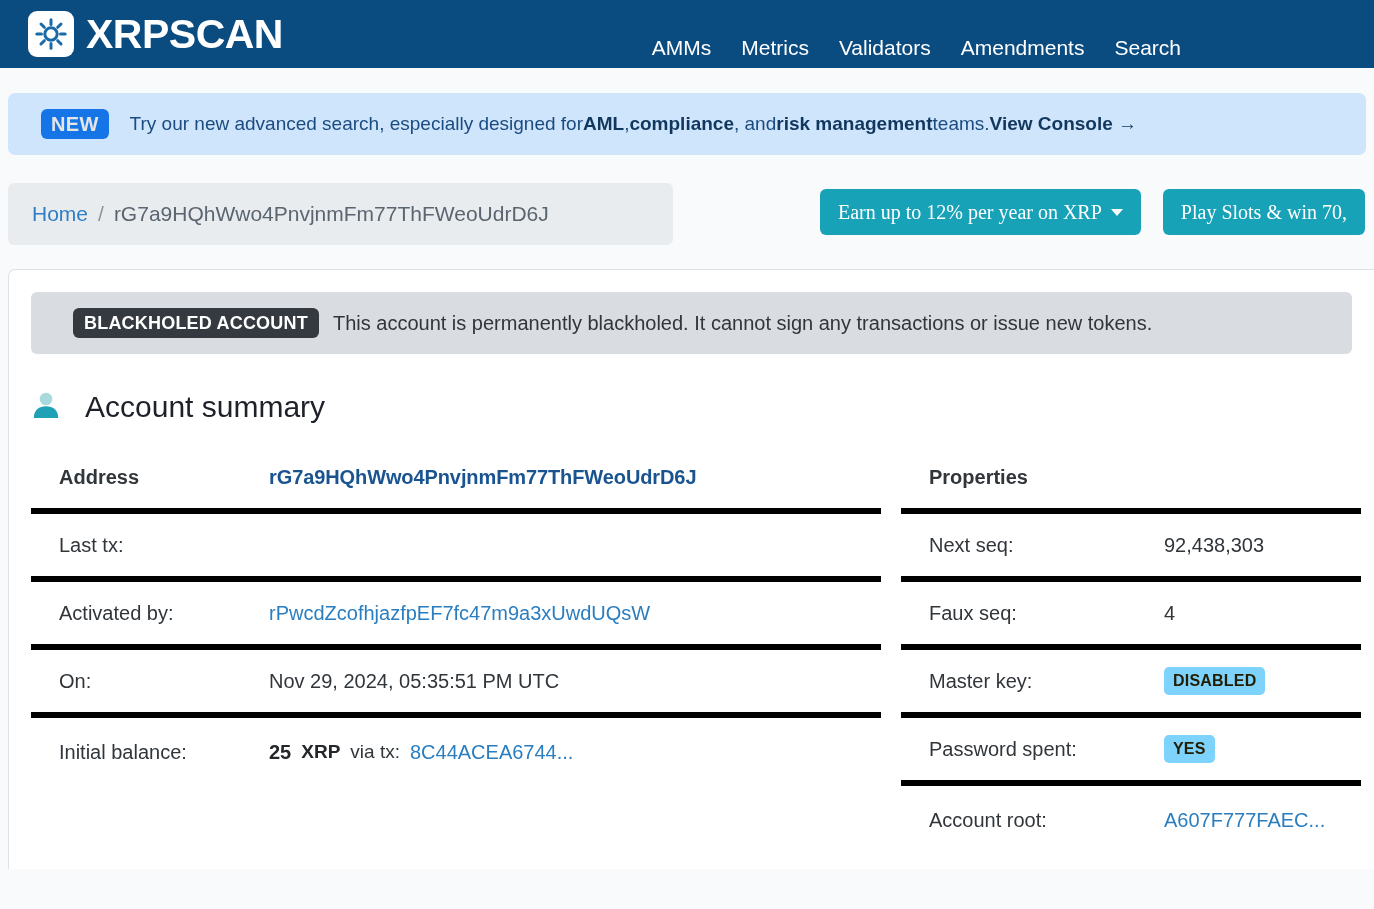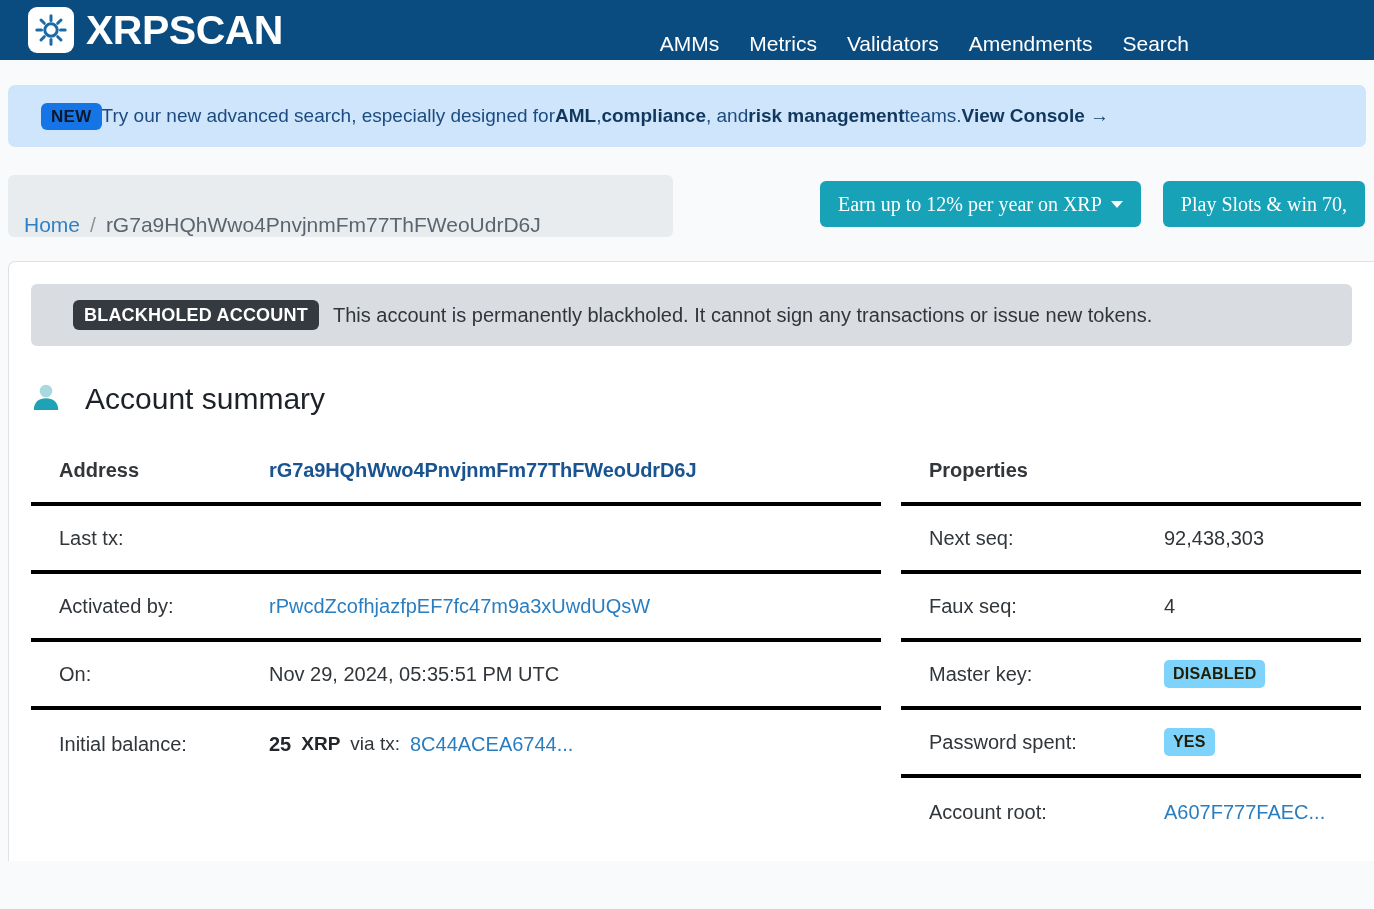--- a/index.html
+++ b/index.html
@@ -8,25 +8,25 @@
     margin: 0; padding: 0;
     width: 1374px; height: 909px;
     overflow: hidden;
     background: #f8fafc;
     font-family: "Liberation Sans", sans-serif;
     -webkit-font-smoothing: antialiased;
   }
 
   
   .navbar {
-    height: 60px;
+    height: 68px;
     background: #0b4c80;
     display: flex;
     align-items: center;
-    padding: 0 20px 0 28px;
+    padding: 0 28px 0 28px;
   }
   .brand {
     display: flex;
     align-items: center;
     gap: 12px;
     text-decoration: none;
   }
   .brand-logo {
     width: 46px; height: 46px;
     background: #ffffff;
@@ -66,47 +66,47 @@
     display: flex;
     align-items: center;
     padding: 0 0 0 33px;
     font-size: 19px;
     color: #1b4b80;
     white-space: nowrap;
     overflow: hidden;
   }
   .badge-new {
     background: #1575e6;
-    color: #0f172a;
-    font-size: 17px;
+    color: #e5e5e5;
+    font-size: 20px;
     font-weight: 700;
     padding: 5px 10px;
     border-radius: 6px;
-    margin-right: 0;
+    margin-right: 21px;
     letter-spacing: 0.3px;
     line-height: 1;
   }
   .announce b { font-weight: 700; color: #11375f; }
   .announce .view-console { font-weight: 700; color: #11375f; text-decoration: none; }
 
   
   .crumb-row {
     display: flex;
     align-items: flex-start;
     padding: 28px 0 0 8px;
     gap: 0;
   }
   .breadcrumb {
     background: #e9ecef;
     border-radius: 6px;
     height: 62px;
     min-width: 665px;
     display: flex;
-    align-items: flex-end;
-    padding: 0 16px;
+    align-items: center;
+    padding: 0 24px;
     font-size: 21px;
     color: #5a6570;
   }
   .breadcrumb a { color: #2f7fc4; text-decoration: none; }
   .breadcrumb .sep { margin: 0 10px; color: #8b949d; }
   .crumb-btns {
     display: flex;
     gap: 22px;
     margin-left: 147px;
     padding-top: 6px;
@@ -188,21 +188,21 @@
     display: flex;
     padding: 22px 0 0 0;
   }
   .col-left { width: 872px; padding-left: 22px; }
   .col-right { width: 480px; padding-left: 20px; }
 
   .row {
     display: flex;
     align-items: center;
     height: 68px;
-    border-bottom: 4px solid #000000;
+    border-bottom: 6px solid #000000;
     padding-left: 28px;
   }
   .row:last-child { border-bottom: none; }
   .row.head { font-weight: 700; color: #1d2129; font-size: 20px; }
   .cell-label {
     font-size: 20px;
     color: #31363b;
     width: 210px;
     flex: none;
   }

